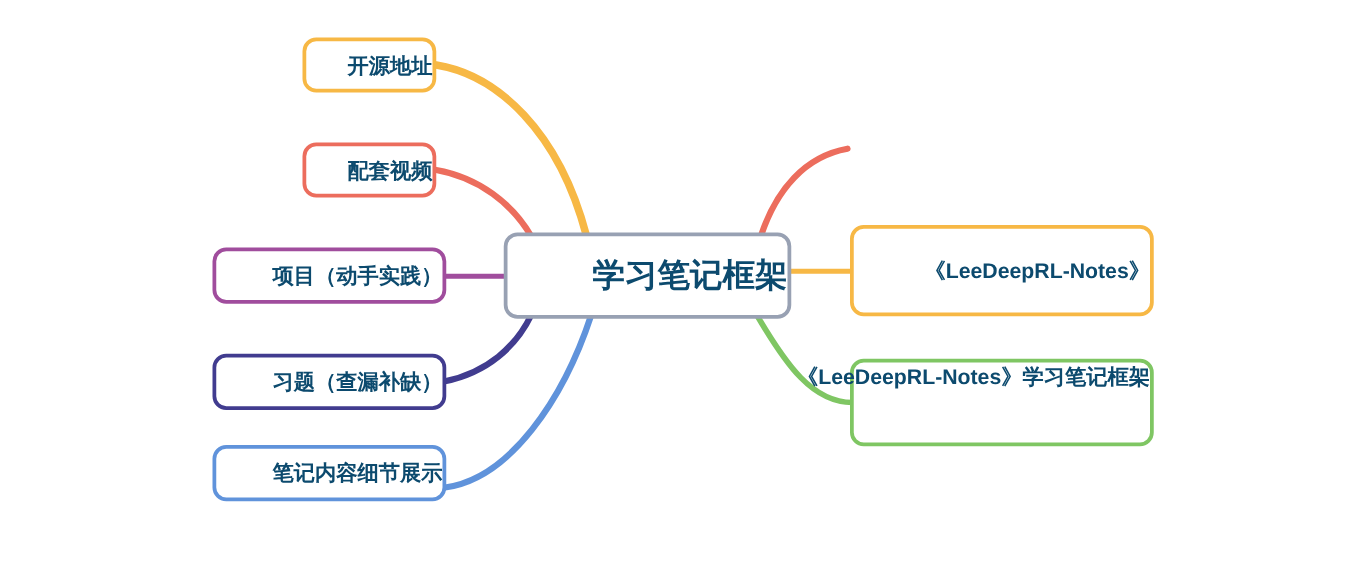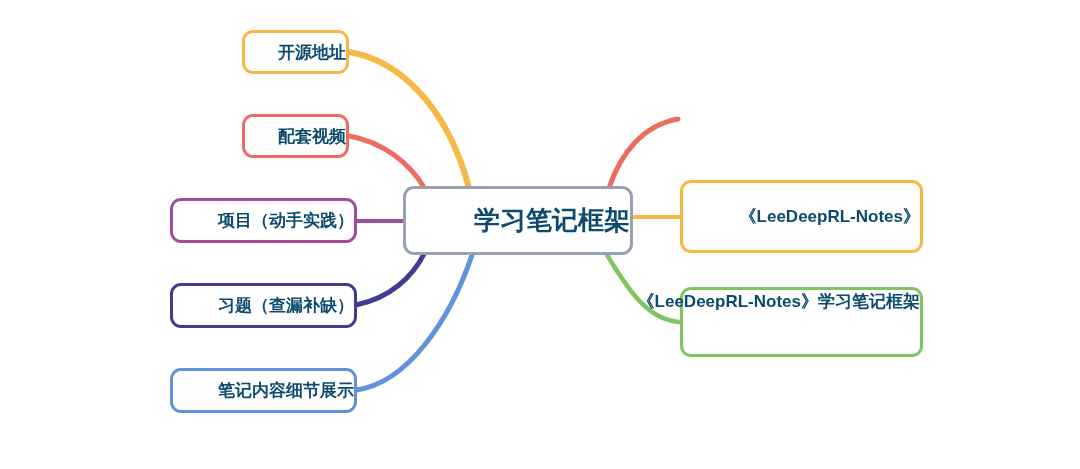--- a/index.html
+++ b/index.html
@@ -41,21 +41,21 @@
   }
   .node.align-left{
     align-items:flex-start;
     padding-left:21px;
   }
   
   .n-l0{left:242px;top:30px;width:107px;height:44px;}
   .n-l1{left:242px;top:114px;width:107px;height:44px;}
   .n-l2{left:170px;top:198px;width:187px;height:45px;}
   .n-l3{left:170px;top:283px;width:187px;height:45px;}
-  .n-l4{left:170px;top:368px;width:187px;height:45px;}
+  .n-l4{left:170px;top:356px;width:187px;height:45px;}
   
   .n-r0{left:676px;top:95px;width:247px;height:48px;}
   .n-r1{left:680px;top:180px;width:243px;height:73px;}
   .n-r2{left:680px;top:287px;width:243px;height:70px;}
 </style>
 </head>
 <body>
 
 <div class="canvas">
 

